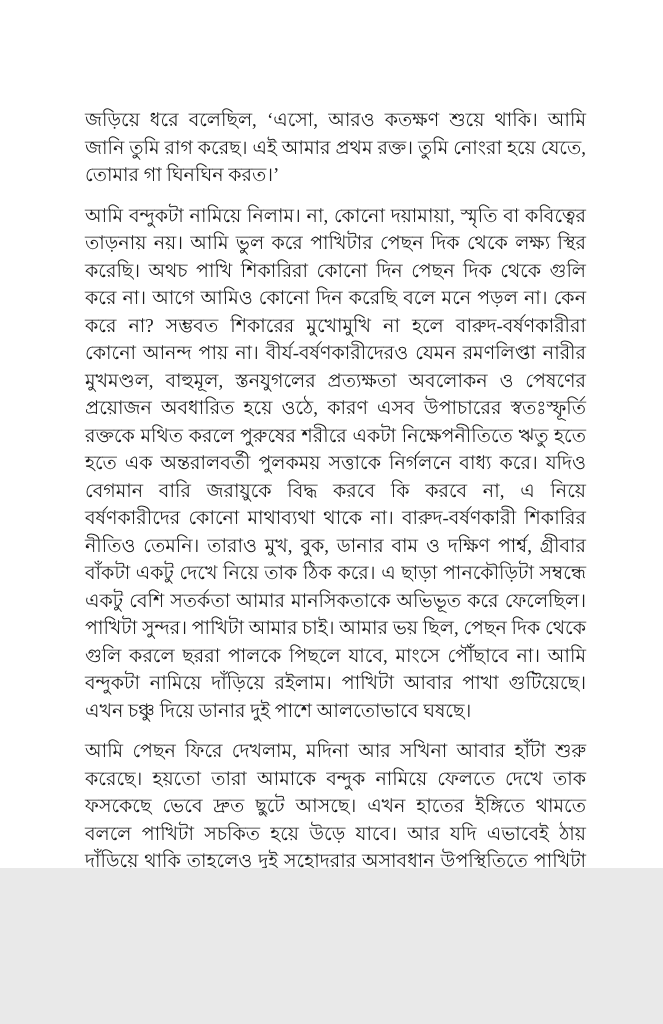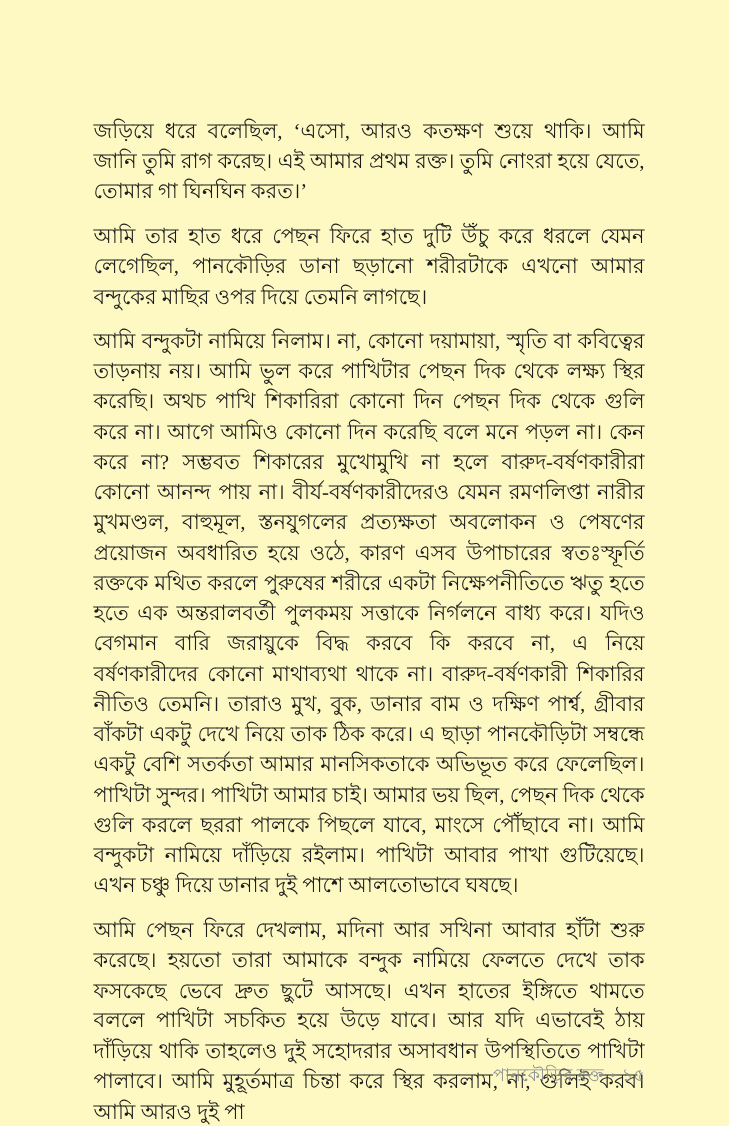--- a/index.html
+++ b/index.html
@@ -3,23 +3,23 @@
 <meta charset="utf-8">
 <style>
   html, body {
     margin: 0;
     padding: 0;
     background: #e9e9e9;
   }
   .page {
     position: relative;
     width: 663px;
-    height: 1024px;
+    height: 868px;
     margin: 0 auto;
-    background: #fef9c3;
+    background: #ffffff;
     overflow: hidden;
     font-family: "Liberation Serif", serif;
   }
   .text-block {
     position: absolute;
     top: 106px;
     left: 85px;
     width: 501px;
     color: #1c1c1c;
     font-size: 19px;
@@ -50,20 +50,19 @@
     font-size: 13px;
     vertical-align: 1px;
   }
 </style>
 </head>
 <body>
 
 <div class="page">
   <div class="text-block">
     <p class="para">জড়িয়ে ধরে বলেছিল, ‘এসো, আরও কতক্ষণ শুয়ে থাকি। আমি জানি তুমি রাগ করেছ। এই আমার প্রথম রক্ত। তুমি নোংরা হয়ে যেতে, তোমার গা ঘিনঘিন করত।’</p>
-    <p class="para">আমি তার হাত ধরে পেছন ফিরে হাত দুটি উঁচু করে ধরলে যেমন লেগেছিল, পানকৌড়ির ডানা ছড়ানো শরীরটাকে এখনো আমার বন্দুকের মাছির ওপর দিয়ে তেমনি লাগছে।</p>
     <p class="para">আমি বন্দুকটা নামিয়ে নিলাম। না, কোনো দয়ামায়া, স্মৃতি বা কবিত্বের তাড়নায় নয়। আমি ভুল করে পাখিটার পেছন দিক থেকে লক্ষ্য স্থির করেছি। অথচ পাখি শিকারিরা কোনো দিন পেছন দিক থেকে গুলি করে না। আগে আমিও কোনো দিন করেছি বলে মনে পড়ল না। কেন করে না? সম্ভবত শিকারের মুখোমুখি না হলে বারুদ-বর্ষণকারীরা কোনো আনন্দ পায় না। বীর্য-বর্ষণকারীদেরও যেমন রমণলিপ্তা নারীর মুখমণ্ডল, বাহুমূল, স্তনযুগলের প্রত্যক্ষতা অবলোকন ও পেষণের প্রয়োজন অবধারিত হয়ে ওঠে, কারণ এসব উপাচারের স্বতঃস্ফূর্তি রক্তকে মথিত করলে পুরুষের শরীরে একটা নিক্ষেপনীতিতে ঋতু হতে হতে এক অন্তরালবর্তী পুলকময় সত্তাকে নির্গলনে বাধ্য করে। যদিও বেগমান বারি জরায়ুকে বিদ্ধ করবে কি করবে না, এ নিয়ে বর্ষণকারীদের কোনো মাথাব্যথা থাকে না। বারুদ-বর্ষণকারী শিকারির নীতিও তেমনি। তারাও মুখ, বুক, ডানার বাম ও দক্ষিণ পার্শ্ব, গ্রীবার বাঁকটা একটু দেখে নিয়ে তাক ঠিক করে। এ ছাড়া পানকৌড়িটা সম্বন্ধে একটু বেশি সতর্কতা আমার মানসিকতাকে অভিভূত করে ফেলেছিল। পাখিটা সুন্দর। পাখিটা আমার চাই। আমার ভয় ছিল, পেছন দিক থেকে গুলি করলে ছররা পালকে পিছলে যাবে, মাংসে পৌঁছাবে না। আমি বন্দুকটা নামিয়ে দাঁড়িয়ে রইলাম। পাখিটা আবার পাখা গুটিয়েছে। এখন চঞ্চু দিয়ে ডানার দুই পাশে আলতোভাবে ঘষছে।</p>
     <p class="para">আমি পেছন ফিরে দেখলাম, মদিনা আর সখিনা আবার হাঁটা শুরু করেছে। হয়তো তারা আমাকে বন্দুক নামিয়ে ফেলতে দেখে তাক ফসকেছে ভেবে দ্রুত ছুটে আসছে। এখন হাতের ইঙ্গিতে থামতে বললে পাখিটা সচকিত হয়ে উড়ে যাবে। আর যদি এভাবেই ঠায় দাঁড়িয়ে থাকি তাহলেও দুই সহোদরার অসাবধান উপস্থিতিতে পাখিটা পালাবে। আমি মুহূর্তমাত্র চিন্তা করে স্থির করলাম, না, গুলিই করব। আমি আরও দুই পা</p>
   </div>
   <div class="footer">
     <span>পানকৌড়ির রক্ত</span><span class="sep">•</span><span>১৫</span>
   </div>
 </div>
 
 </body></html>

